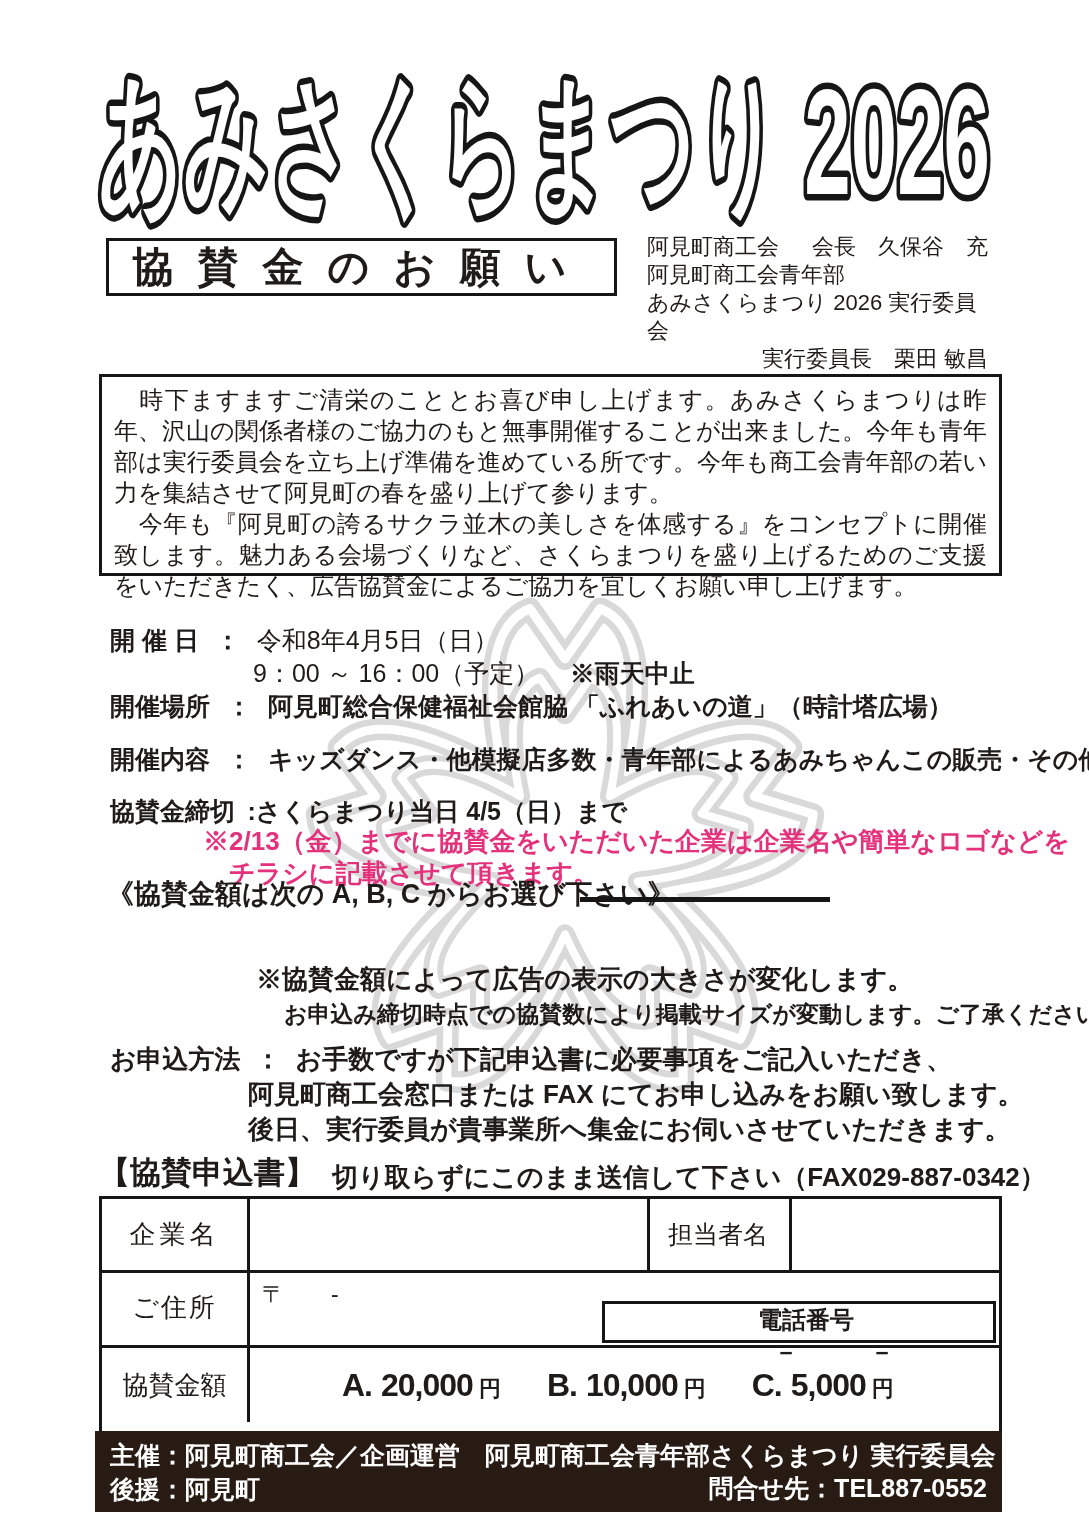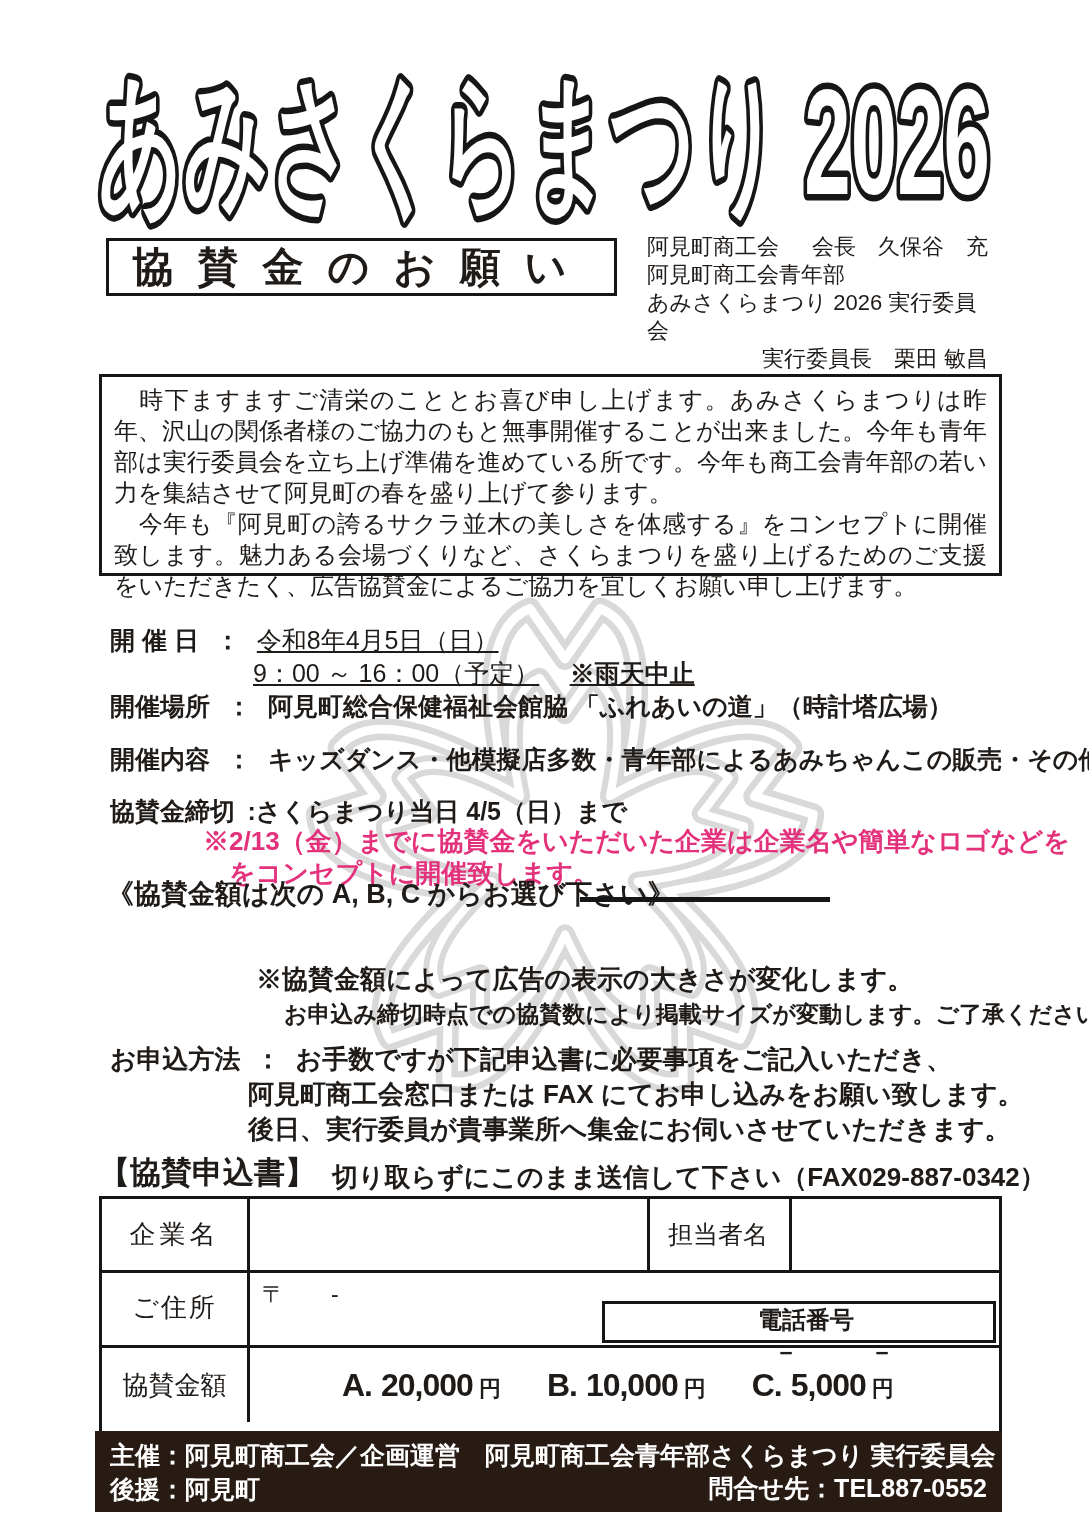--- a/index.html
+++ b/index.html
@@ -31,21 +31,21 @@
 
   
   .greeting-box{position:absolute;left:99px;top:374px;width:903px;height:202px;border:3px solid #161616;
                 box-sizing:border-box;padding:8px 12px;font-family:"Liberation Serif",serif;
                 font-size:24px;line-height:31px;text-align:justify;}
   .greeting-box p{margin:0;}
 
   
   .d-label{font-weight:700;font-size:25px;}
   .d-sep{margin:0 12px;font-weight:700;font-size:25px;}
-  .d-val{font-weight:500;font-size:25px;text-decoration:underline;}
+  .d-val{font-weight:500;font-size:25px;}
   .d-valb{font-weight:700;font-size:25px;}
   .rain{font-weight:700;margin-left:26px;}
   .pink{color:#e4317c;font-weight:700;font-size:26px;}
 
   .plan-heading{font-weight:700;font-size:27px;}
   .heading-rule{position:absolute;left:580px;top:897px;width:250px;height:5px;background:#161616;}
   .price-box{position:absolute;left:268px;top:903px;width:564px;height:53px;border:3px solid #e60012;
              border-radius:20px;box-sizing:border-box;display:flex;align-items:center;justify-content:center;gap:38px;}
   .p-big{font-size:38px;font-weight:900;letter-spacing:-1px;}
   .p-num{margin-left:12px;}
@@ -134,21 +134,21 @@
       <span class="d-label">開催内容</span>
       <span class="d-sep">：</span>
       <span class="d-valb">キッズダンス・他模擬店多数・青年部によるあみちゃんこの販売・その他催事を予定</span>
     </div>
 
     <div class="abs" style="left:110px;top:795px">
       <span class="d-label">協賛金締切</span>
       <span class="d-valb" style="margin-left:8px">:さくらまつり当日 4/5（日）まで</span>
     </div>
     <div class="abs pink" style="left:203px;top:824px">※2/13（金）までに協賛金をいただいた企業は企業名や簡単なロゴなどを</div>
-    <div class="abs pink" style="left:229px;top:856px">をコンセプトに開催致します。</div>
+    <div class="abs pink" style="left:229px;top:856px">チラシに記載させて頂きます。</div>
 
     <div class="abs plan-heading" style="left:107px;top:876px">《協賛金額は次の A, B, C からお選び下さい》</div>
     <div class="heading-rule"></div>
     <div class="abs b26" style="left:256px;top:962px">※協賛金額によって広告の表示の大きさが変化します。</div>
     <div class="abs b23" style="left:284px;top:999px">お申込み締切時点での協賛数により掲載サイズが変動します。ご了承ください。</div>
 
     <div class="abs" style="left:110px;top:1042px">
       <span class="b26">お申込方法</span>
       <span class="b26" style="margin:0 10px">：</span>
       <span class="b26">お手数ですが下記申込書に必要事項をご記入いただき、</span>

